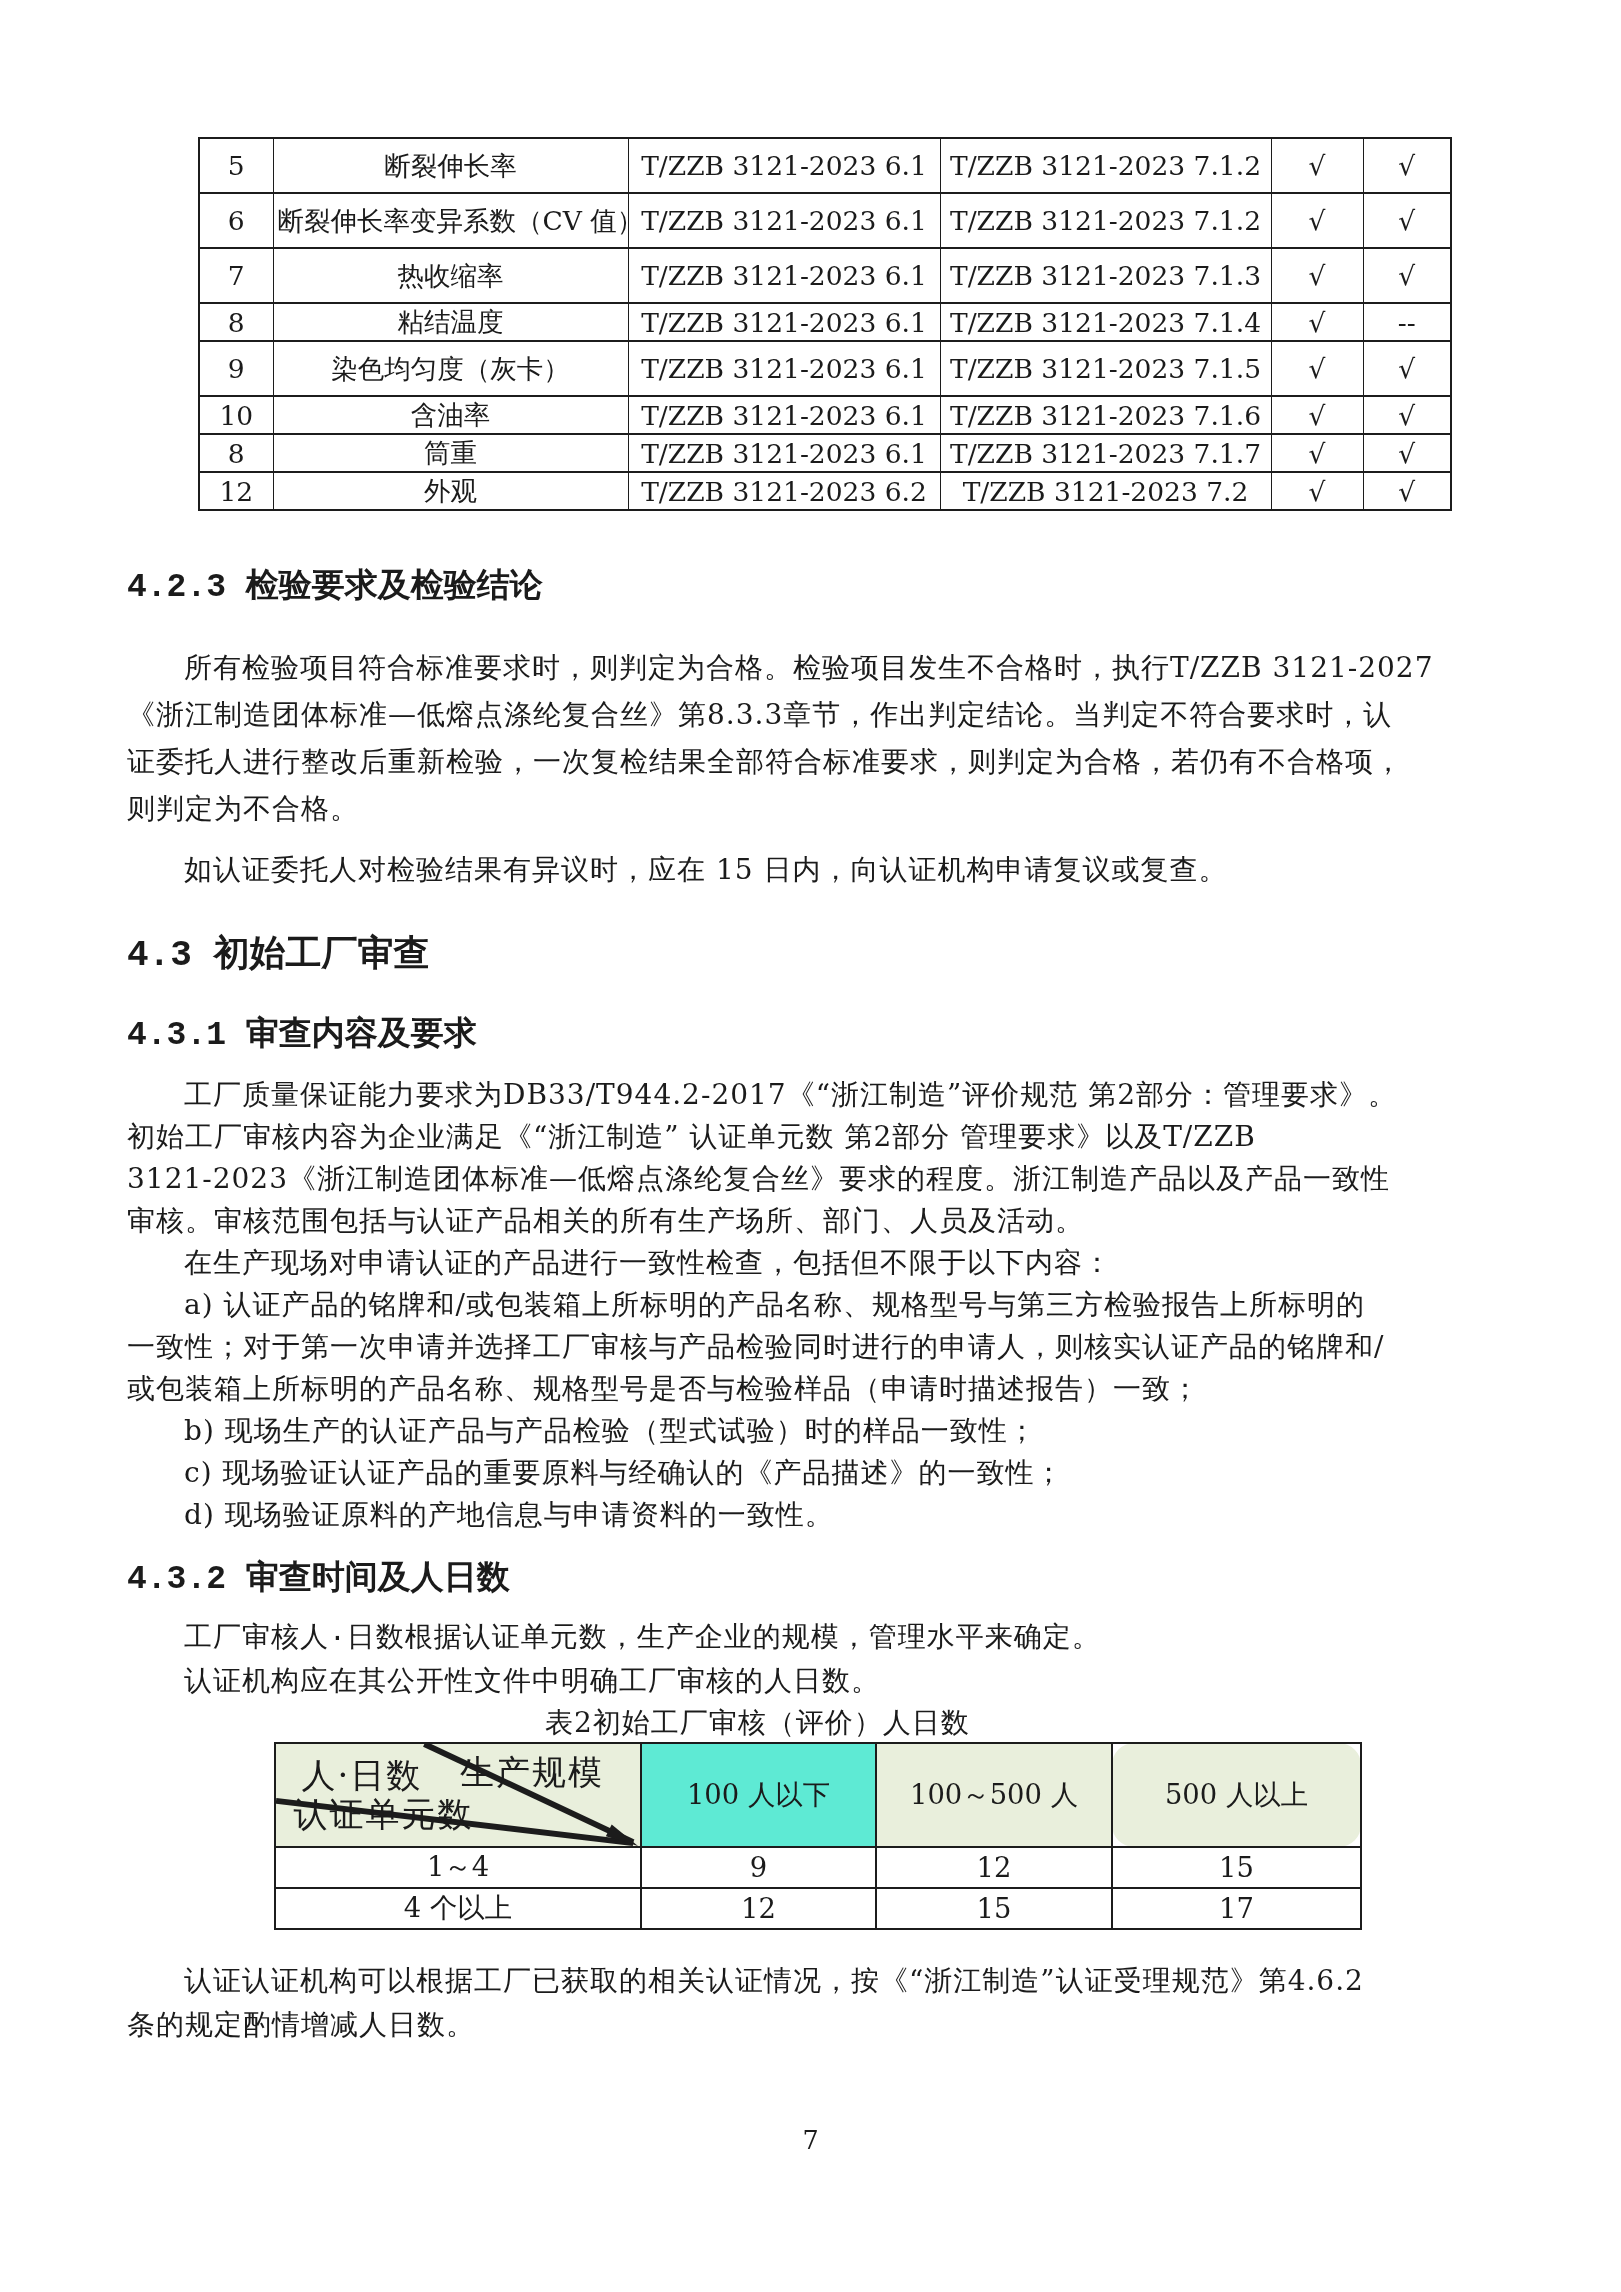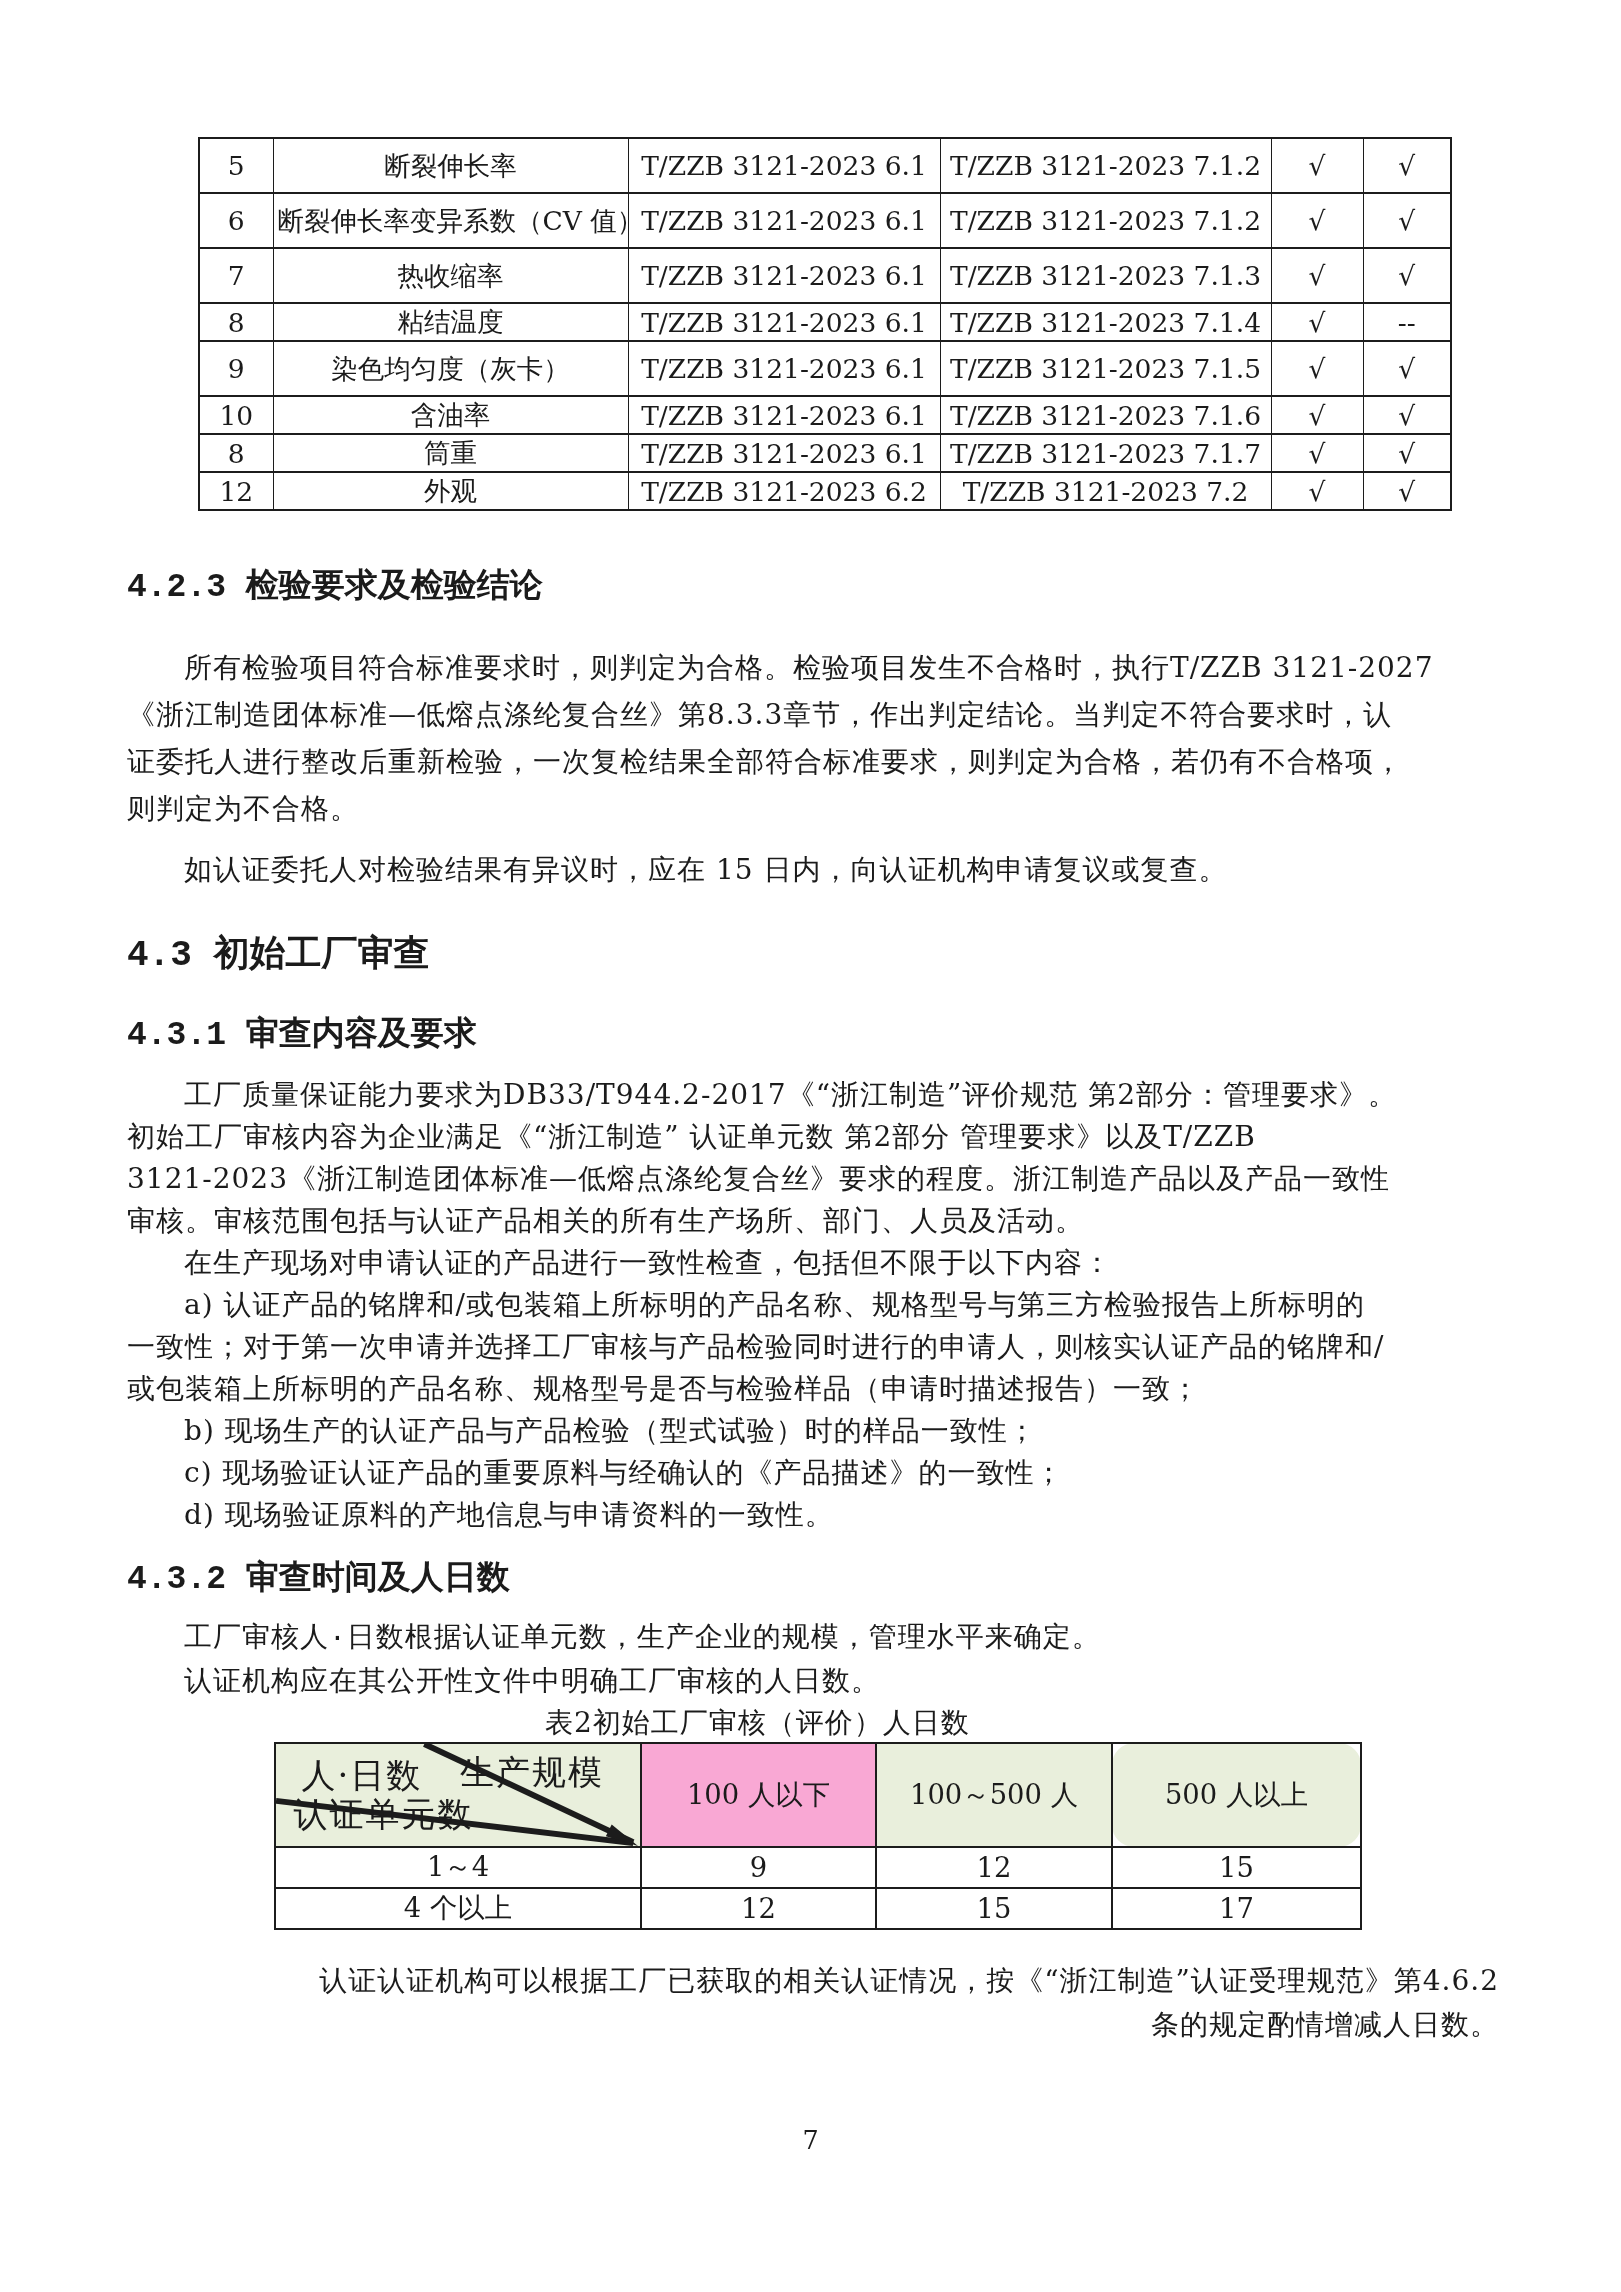--- a/index.html
+++ b/index.html
@@ -45,21 +45,21 @@
   .para .line{white-space:nowrap;letter-spacing:1px;}
   .para .line.indent{padding-left:57px;}
   .para-423{margin-top:35px;}
   .para-423 .line{line-height:47px;}
   .para-423 .line.gap{margin-top:13.7px;}
   .para-431{margin-top:17.6px;}
   .para-431 .line{line-height:42px;}
   .para-432{margin-top:15.7px;font-family:Liberation Mono, monospace;}
   .para-432 .line{line-height:44px;}
   .closing{margin-top:29px;}
-  .closing .line{line-height:44px;text-align:right;}
+  .closing .line{line-height:44px;}
 
   .t2caption{
     font-size:28px;line-height:35px;margin-left:418px;white-space:nowrap;letter-spacing:1px;
   }
 
   
   table.t2{
     margin-left:147px;margin-top:2px;
     border-collapse:collapse;table-layout:fixed;width:1086px;
     font-size:27.4px;
@@ -212,21 +212,21 @@
           <td class="corner" style="background: rgb(233, 239, 220);">
             <svg viewBox="0 0 373 104" preserveAspectRatio="none">
               <line x1="152" y1="0" x2="366" y2="100" stroke="#1c1c1c" stroke-width="6"></line>
               <line x1="0" y1="58" x2="366" y2="101" stroke="#1c1c1c" stroke-width="6"></line>
               <polygon points="344,82 371,104 338,94" fill="#1c1c1c"></polygon>
             </svg>
             <span class="corner-label lbl-tl">人·日数</span>
             <span class="corner-label lbl-tr">生产规模</span>
             <span class="corner-label lbl-bl">认证单元数</span>
           </td>
-        <td style="background: #f9a8d4;">100 人以下</td>
+        <td style="background: #5eead4;">100 人以下</td>
             <td style="background: rgb(233, 239, 220);">100～500 人</td>
             <td style="background: rgb(233, 239, 220); border-radius: 22px;">500 人以上</td>
           </tr>
       </tbody>
       <tbody id="t2-body">
           <tr class="data">
             <td>1～4</td>
             <td>9</td>
             <td>12</td>
             <td>15</td>

